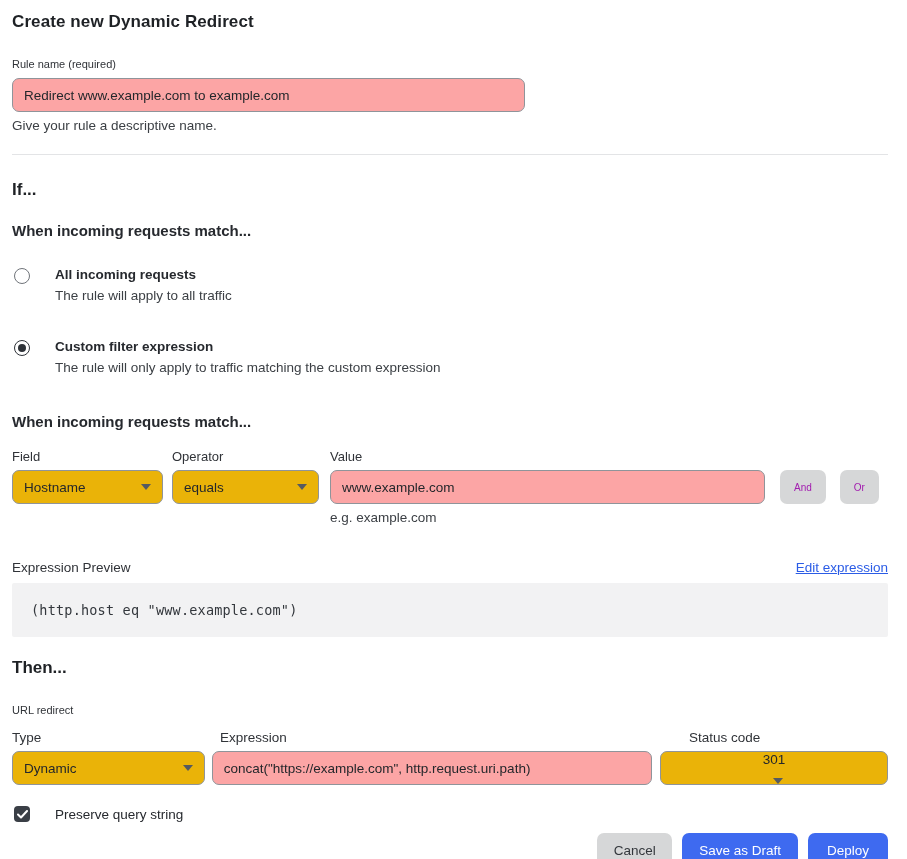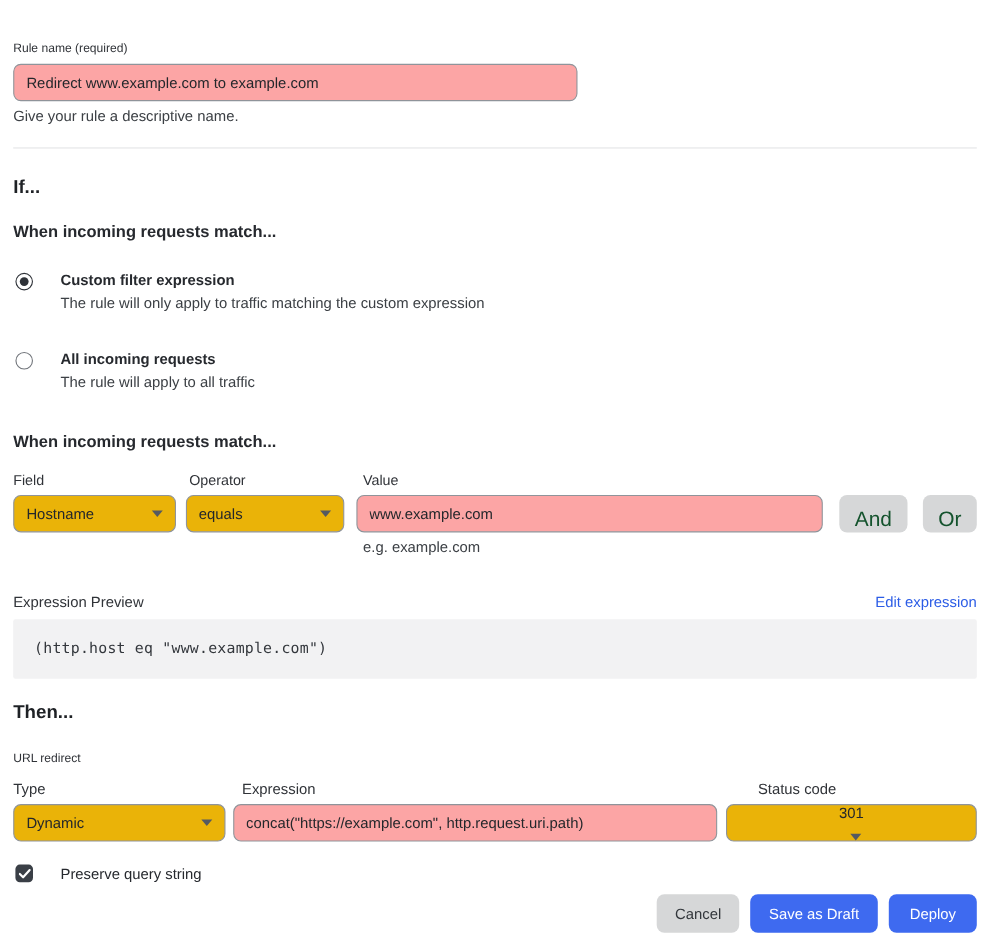--- a/index.html
+++ b/index.html
@@ -64,31 +64,31 @@
     border-top:6px solid #555a61;margin-left:8px;
   }
   .w-field{width:151px;}
   .w-operator{width:147px;margin-left:9px;}
   .w-value{width:435px;margin-left:11px;margin-top:0;}
   .lbl-field{width:151px;}
   .lbl-operator{width:147px;margin-left:9px;}
   .lbl-value{margin-left:11px;}
   .mini-btn{
     height:34px;border:none;border-radius:7px;background:var(--gray_btn);
-    color:#14532d;font-size:19px;font-family:"Liberation Sans", sans-serif;
+    color:#a21caf;font-size:10px;font-family:"Liberation Sans", sans-serif;
     padding:12px 14px;cursor:pointer;
   }
   .and-btn{margin-left:15px;}
   .or-btn{margin-left:14px;}
   .value-helper{font-size:13.5px;color:#3c4045;margin-top:6px;margin-left:318px;}
 
   
   .preview-head{display:flex;justify-content:space-between;align-items:flex-end;margin-top:35px;}
   .preview-label{font-size:13.5px;color:#303338;}
-  .edit-link{font-size:13.5px;color:var(--link_blue);cursor:pointer;text-align:center;}
+  .edit-link{font-size:13.5px;color:var(--link_blue);text-decoration:underline;cursor:pointer;text-align:center;}
   .code-block{
     margin-top:8px;background:var(--code_bg);border-radius:2px;height:54px;
     display:flex;align-items:center;padding:0 19px;
   }
   .code-block code{
     font-family:"DejaVu Sans Mono", monospace;font-size:13.5px;color:#33373c;letter-spacing:.2px;
   }
 
   
   .then-labels{display:flex;margin-top:14px;font-size:13.5px;color:#303338;}
@@ -118,46 +118,47 @@
   .btn-cancel{background:var(--gray_btn);color:#33373c;width:75px;}
   .btn-primary{background:var(--blue);color:#fff;}
   .btn-save{margin-left:10px;padding:0 17px;}
   .btn-deploy{margin-left:10px;padding:0 19px;}
 </style>
 </head>
 <body>
 
 <div class="page">
 
+  <h1>Create new Dynamic Redirect</h1>
 
   <div class="field-label">Rule name (required)</div>
   <input class="text-input" type="text" value="Redirect www.example.com to example.com" style="">
   <div class="helper">Give your rule a descriptive name.</div>
 
   <hr class="divider">
 
   <h2>If...</h2>
   <h3>When incoming requests match...</h3>
+
+  <div class="option">
+    <div class="radio"></div>
+    <div class="option-text">
+      <div class="option-title">All incoming requests</div>
+      <div class="option-desc">The rule will apply to all traffic</div>
+    </div>
+  </div>
 
   <div class="option">
     <div class="radio selected"></div>
     <div class="option-text">
       <div class="option-title">Custom filter expression</div>
       <div class="option-desc">The rule will only apply to traffic matching the custom expression</div>
     </div>
   </div>
 
-  <div class="option">
-    <div class="radio"></div>
-    <div class="option-text">
-      <div class="option-title">All incoming requests</div>
-      <div class="option-desc">The rule will apply to all traffic</div>
-    </div>
-  </div>
-
   <h3 style="margin-top:38px;">When incoming requests match...</h3>
 
   <div class="builder-labels">
     <div class="lbl-field">Field</div>
     <div class="lbl-operator">Operator</div>
     <div class="lbl-value">Value</div>
   </div>
 
   <div class="builder-row">
     <div class="select w-field">

